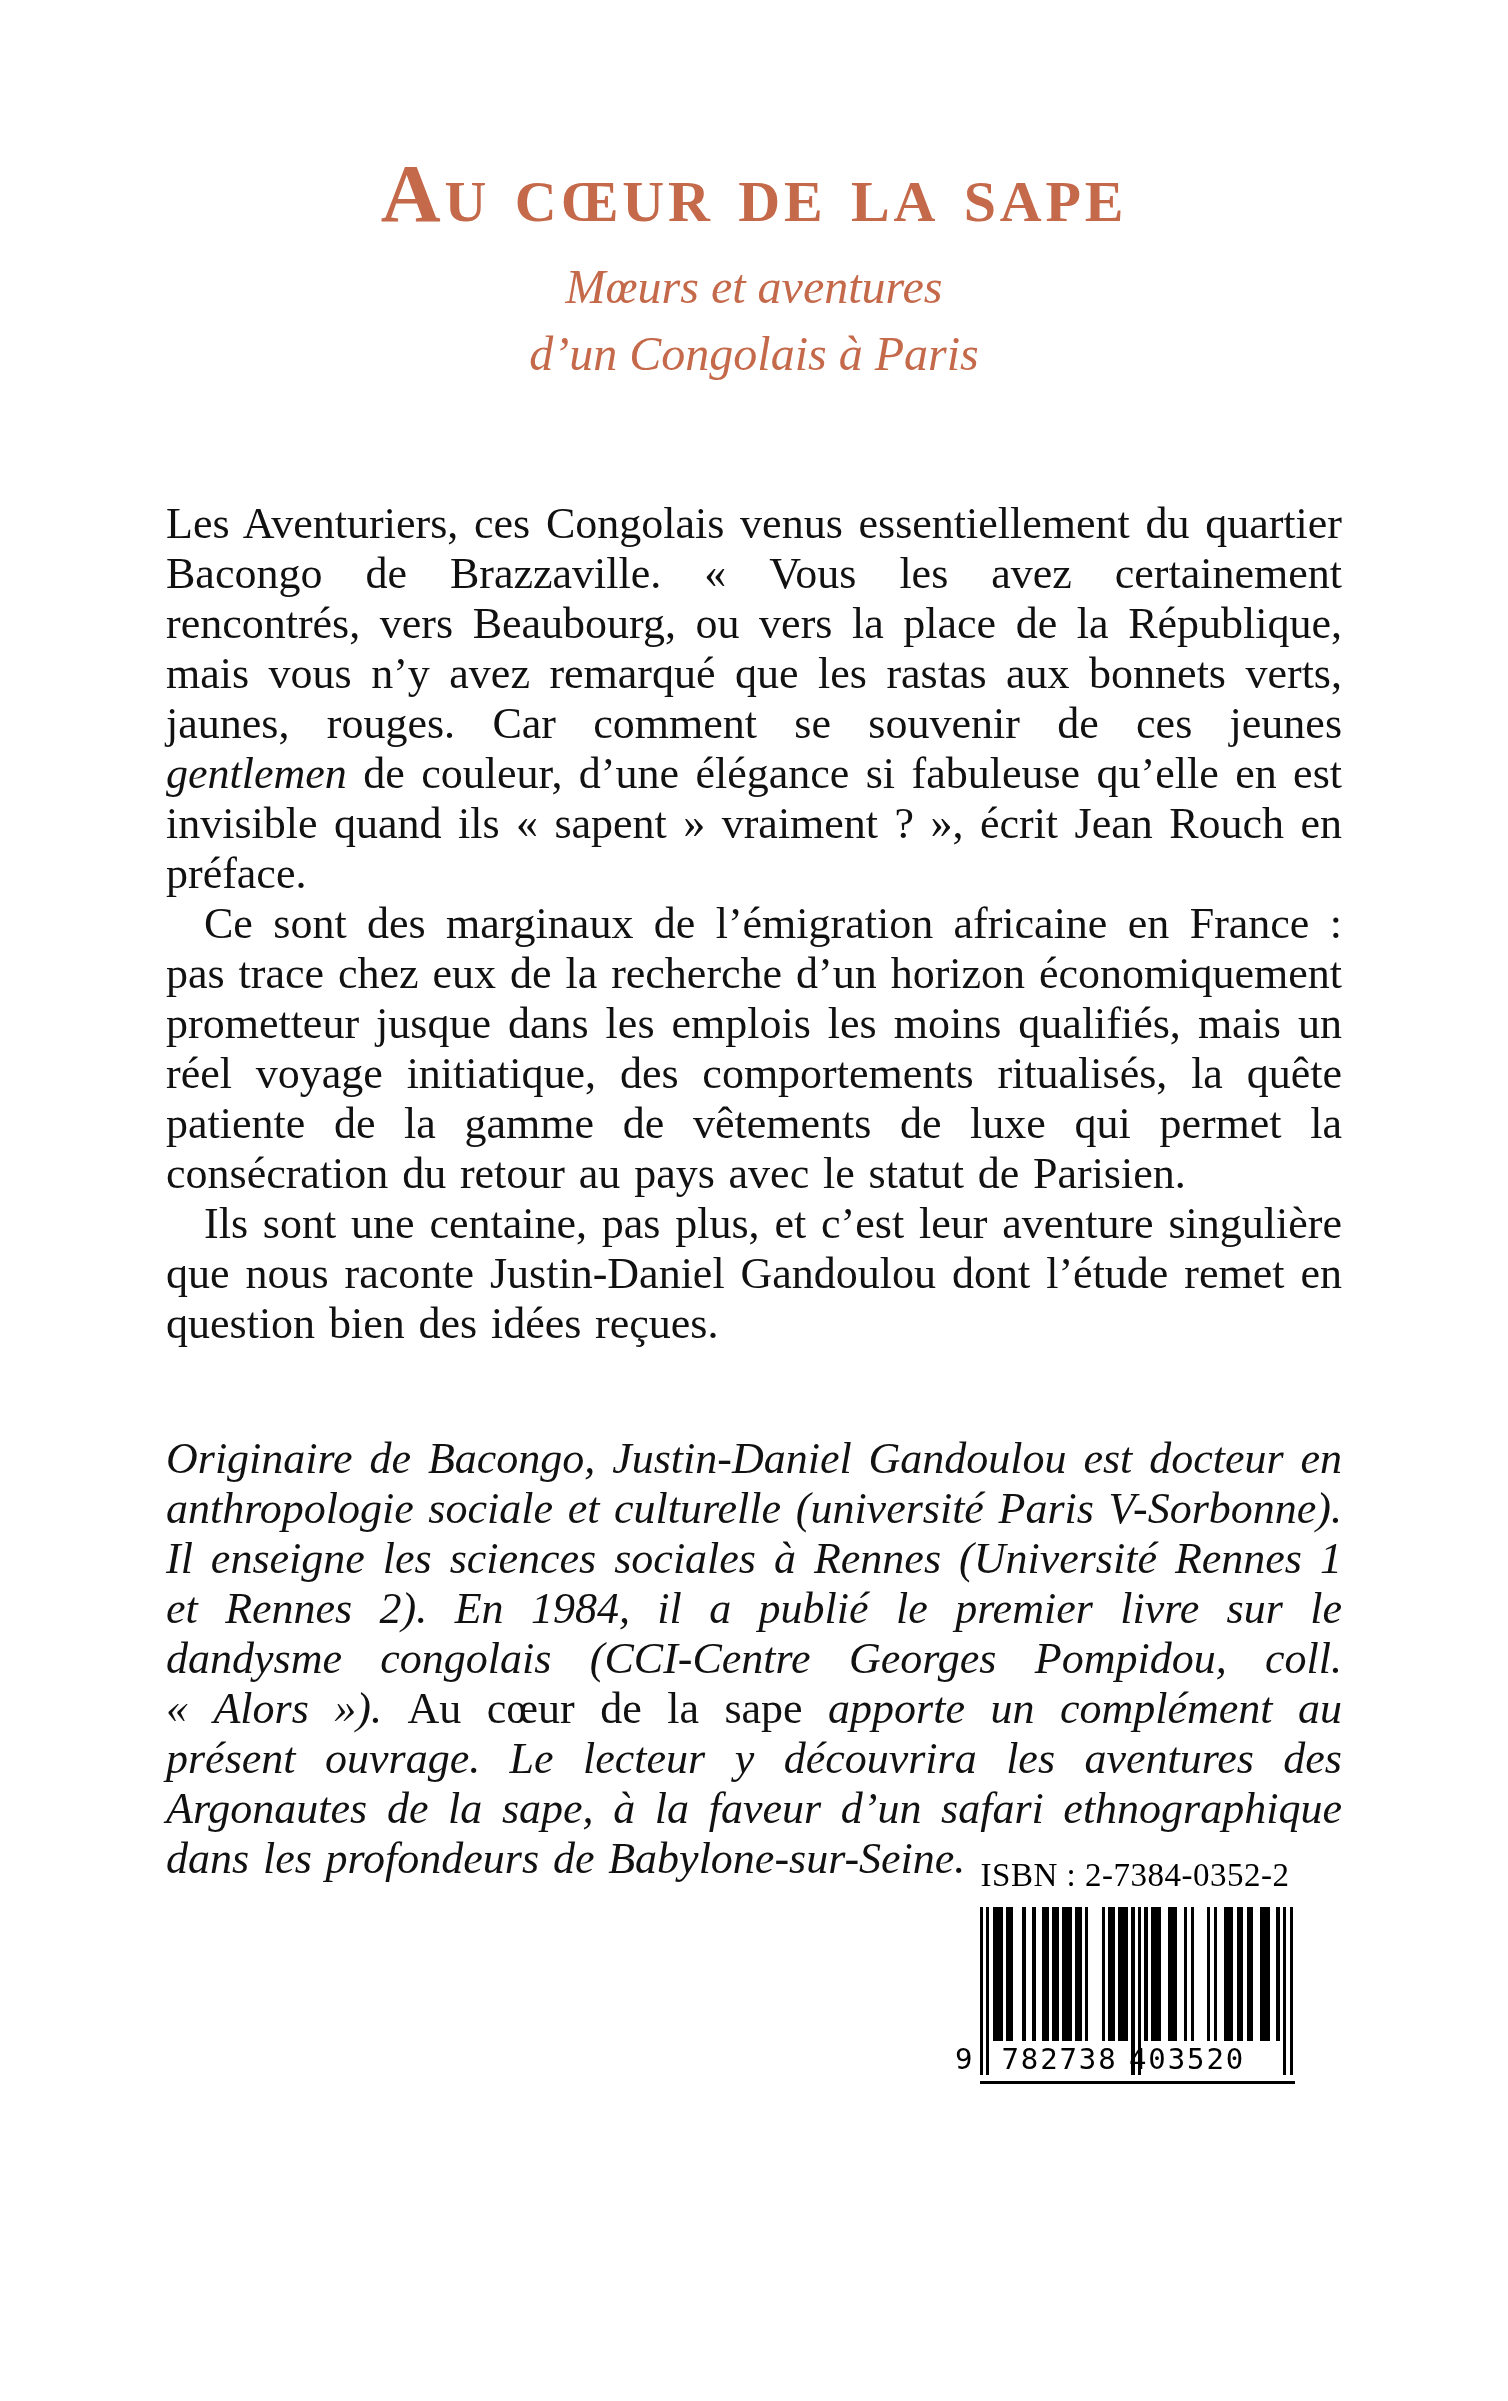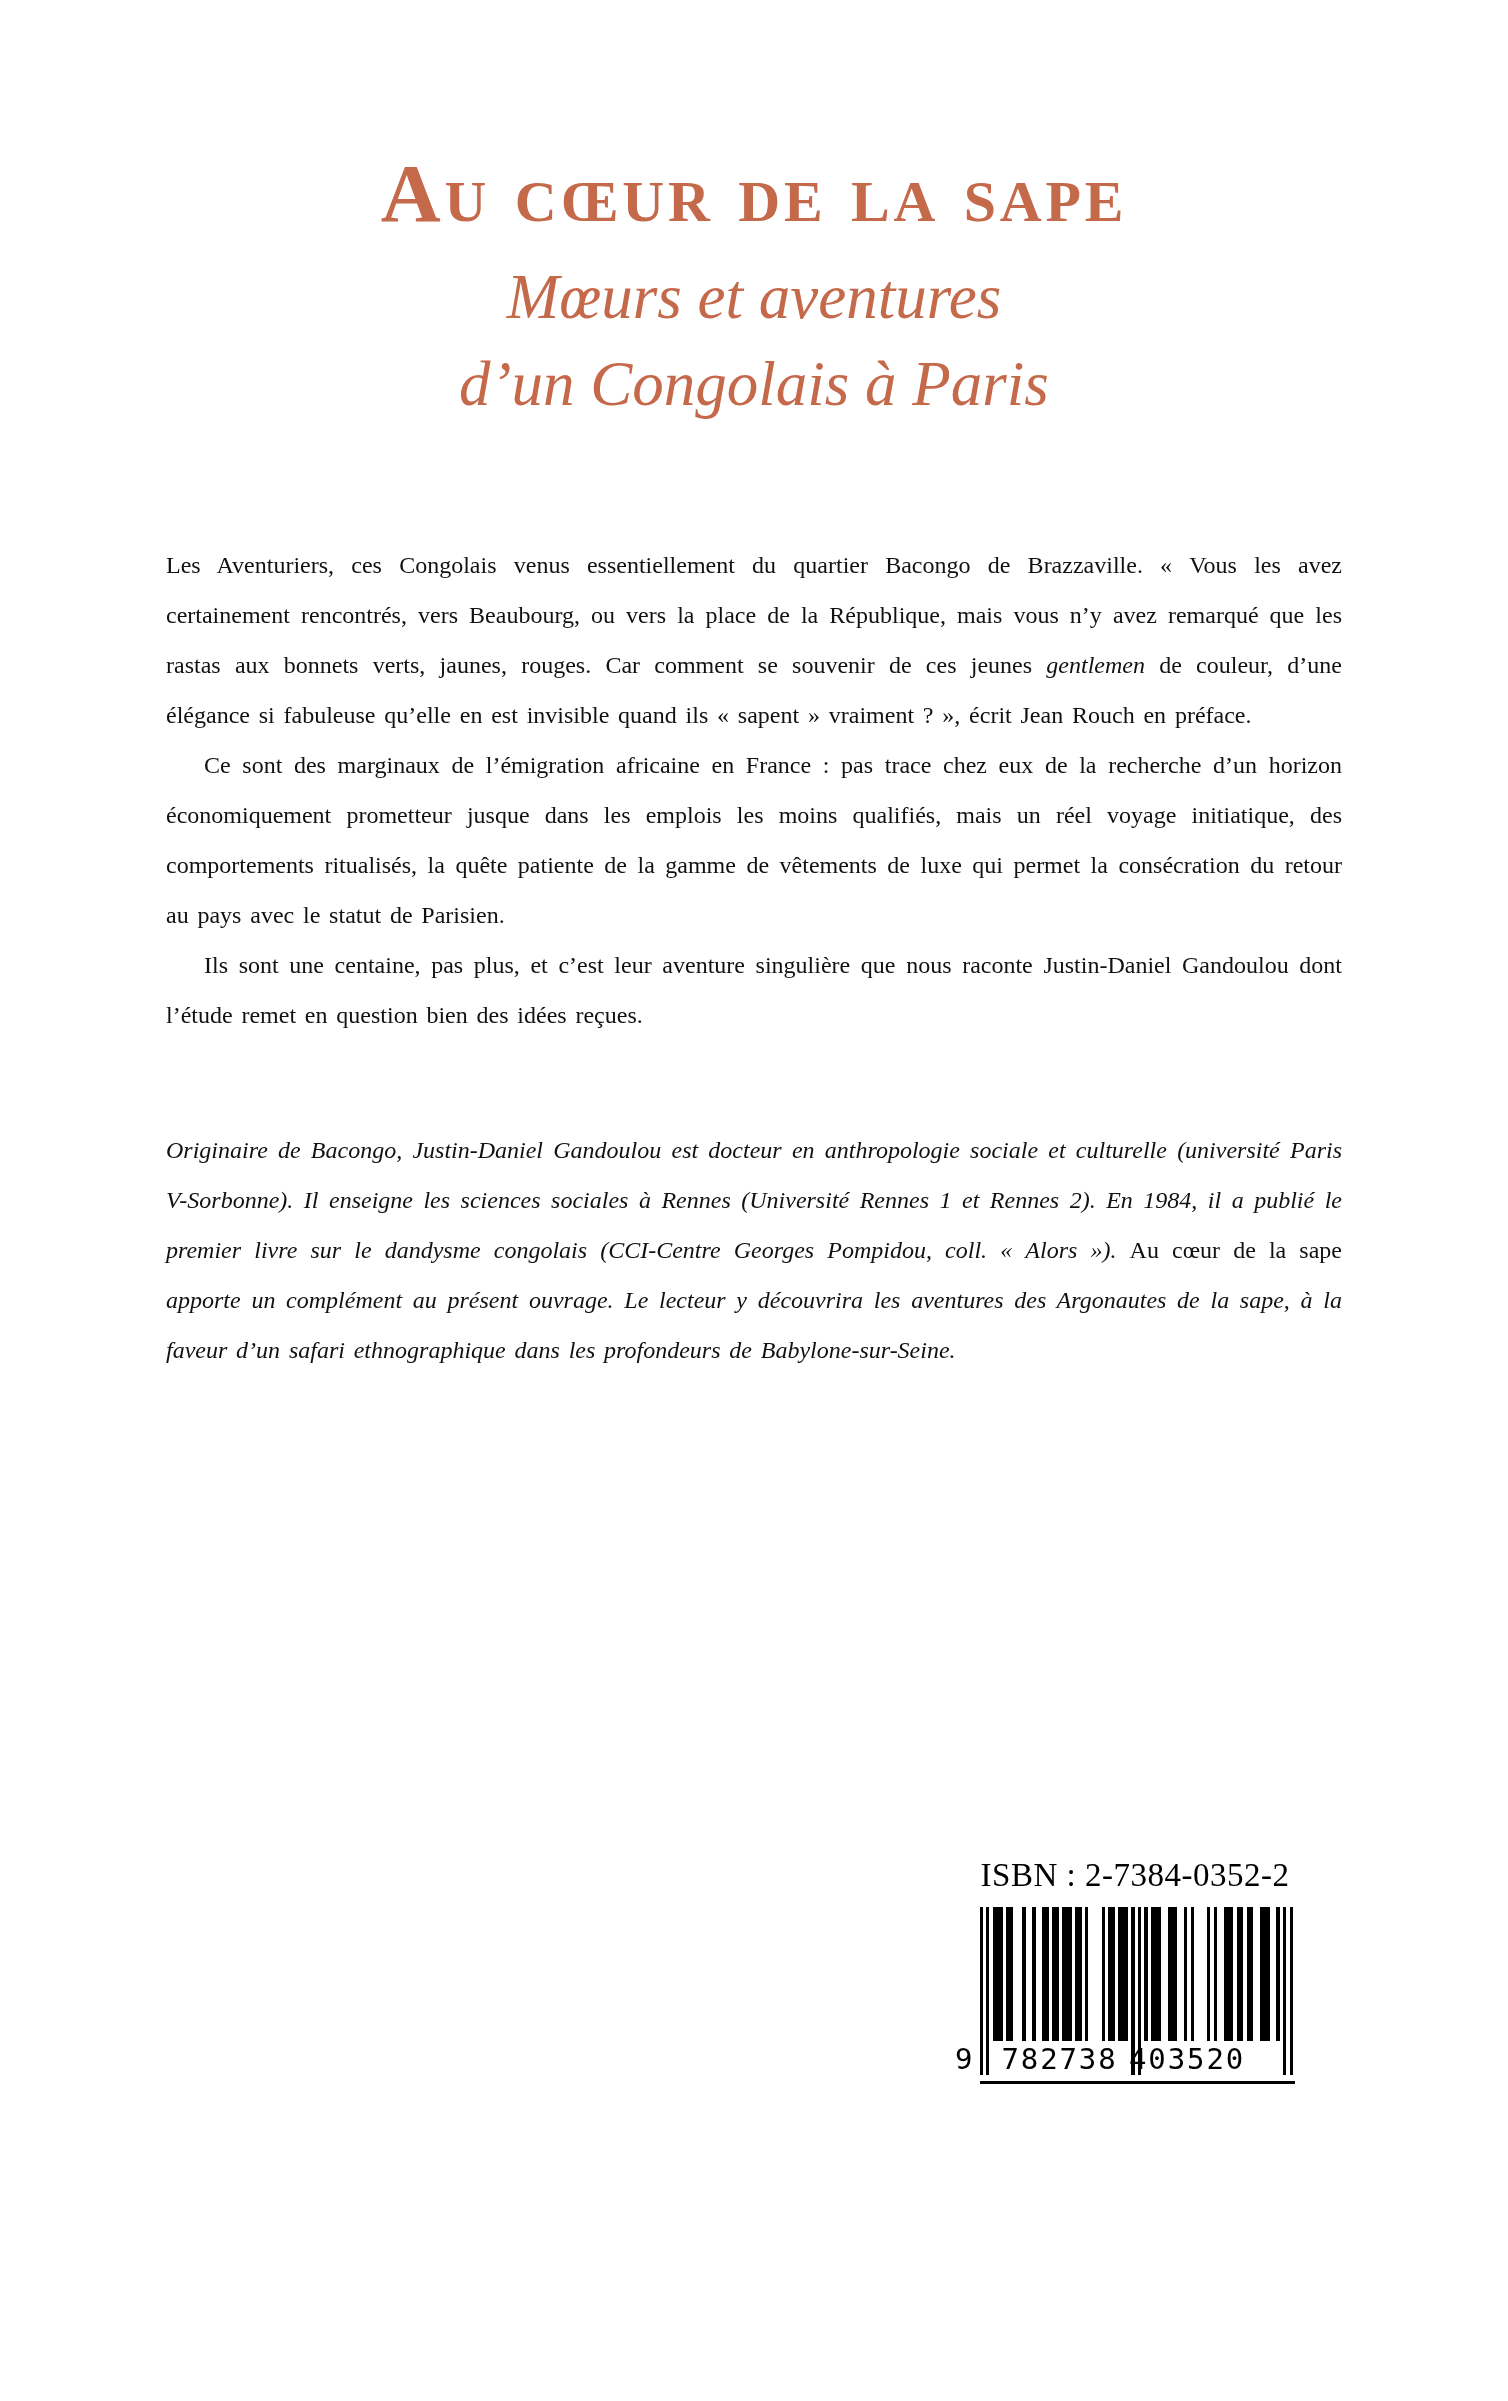--- a/index.html
+++ b/index.html
@@ -25,28 +25,28 @@
     font-weight: 700;
     font-size: 83px;
     letter-spacing: 3.8px;
     line-height: 1.1;
     color: var(--accent);
   }
   .subtitle {
     margin-top: 15px;
     font-style: italic;
     font-weight: 400;
-    font-size: 63px;
+    font-size: 48px;
     line-height: 1.38;
     color: var(--accent);
   }
   
   .body {
     margin: 112px 166px 0 166px;
-    font-size: 24px;
+    font-size: 44px;
     line-height: 50px;
     text-align: justify;
     word-spacing: 2.8px;
   }
   .para { margin: 0; }
   .indent { text-indent: 38px; }
   .para em { font-style: italic; }
   .bio {
     margin: 85px 0 0 0;
     font-style: italic;

